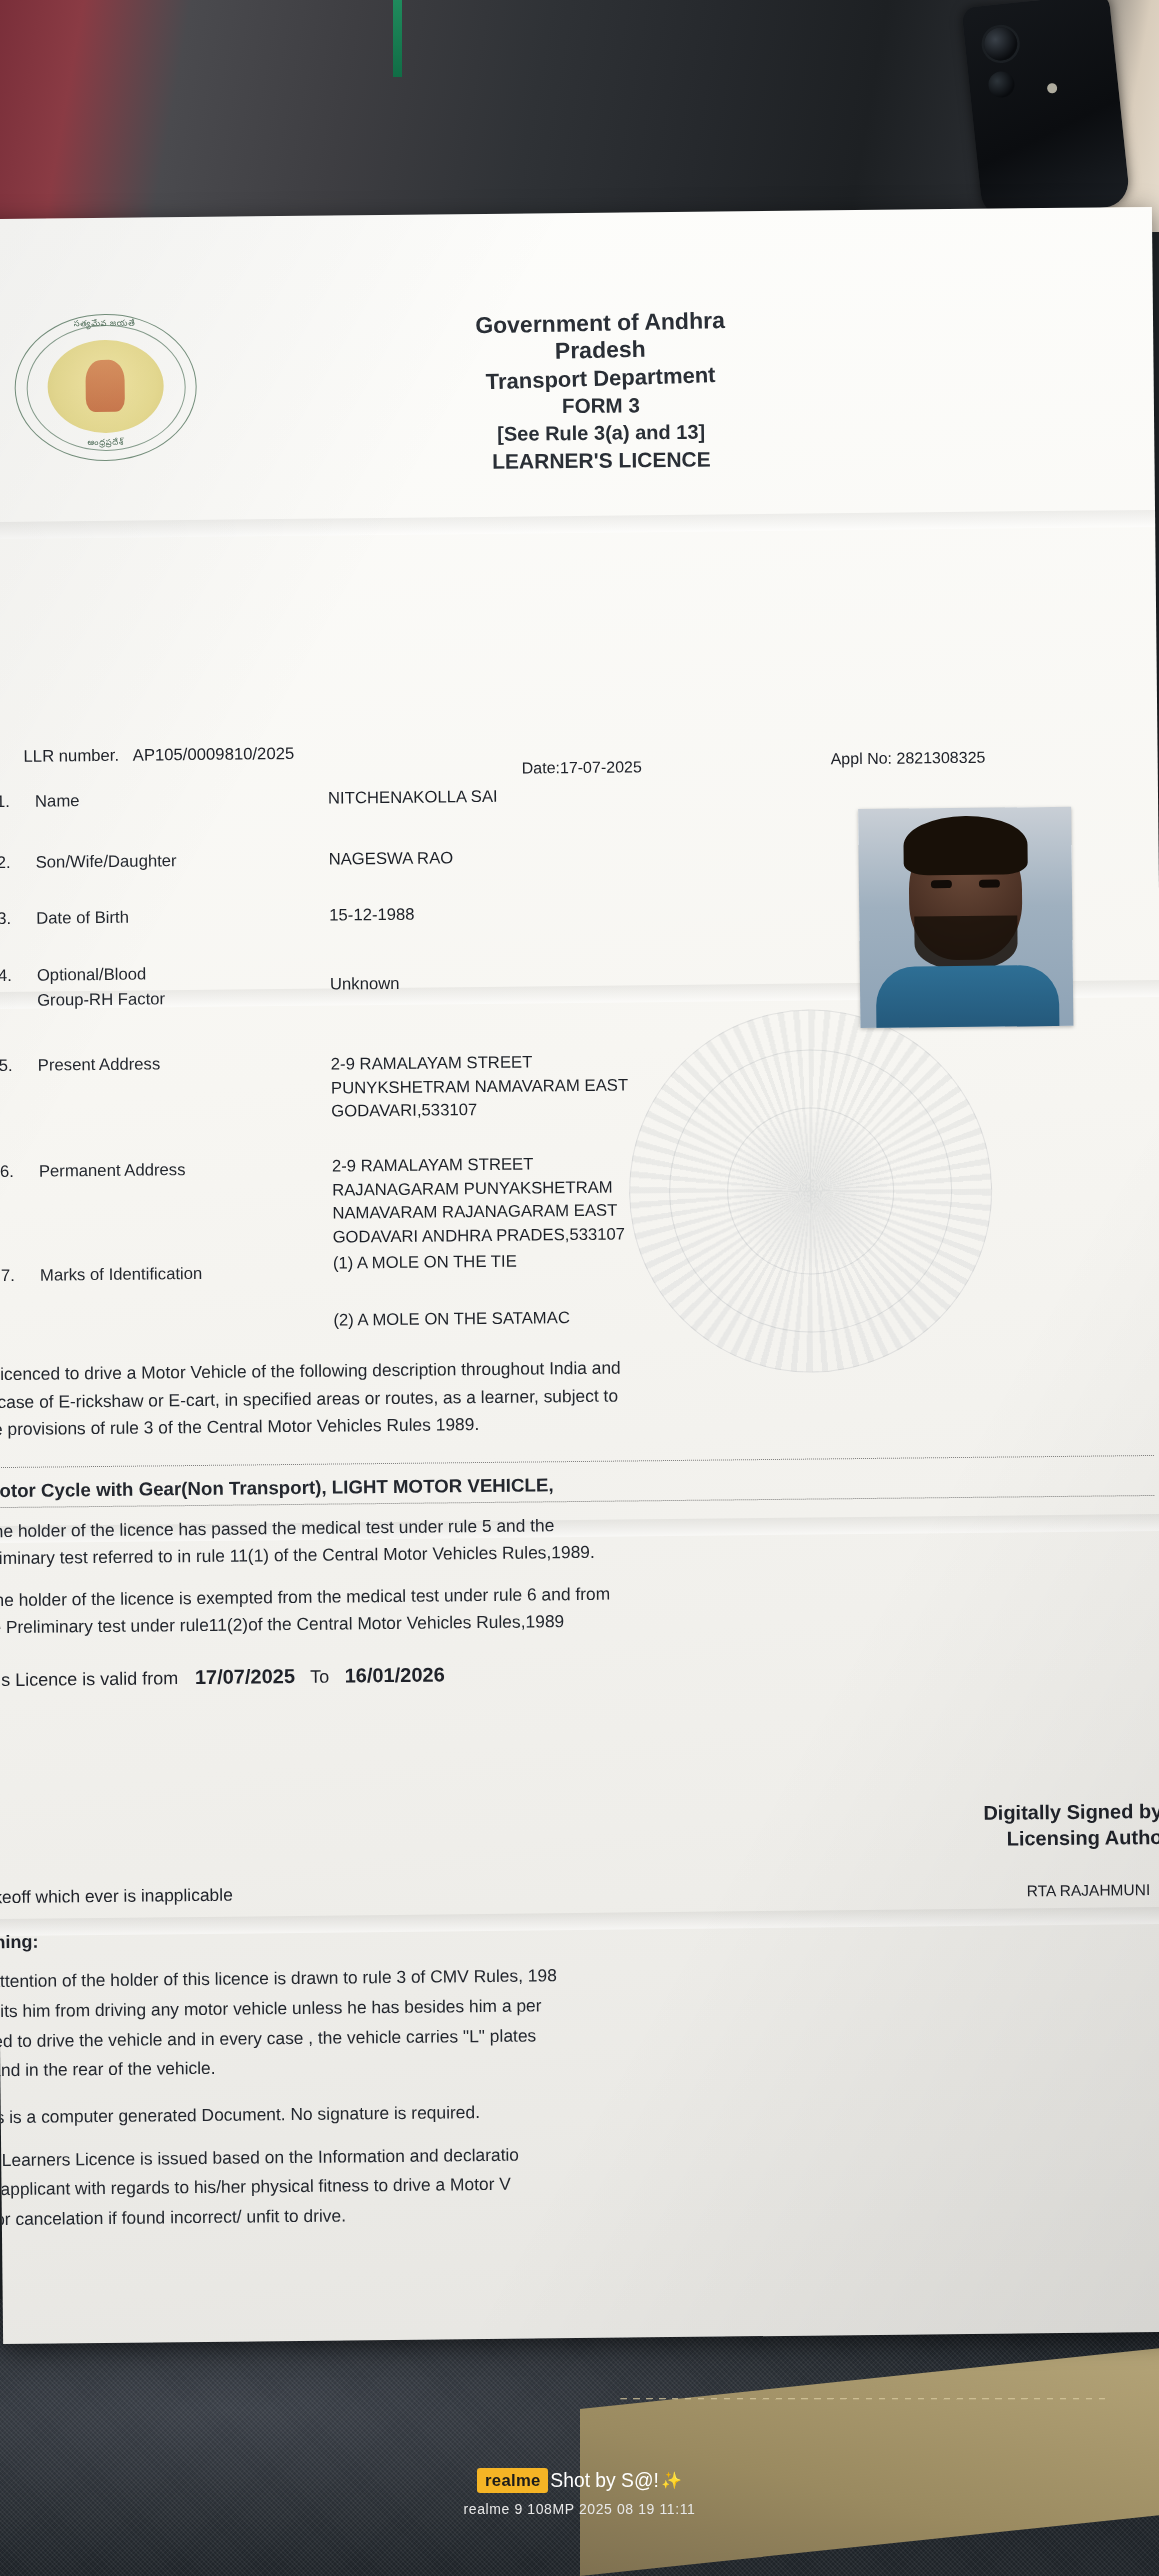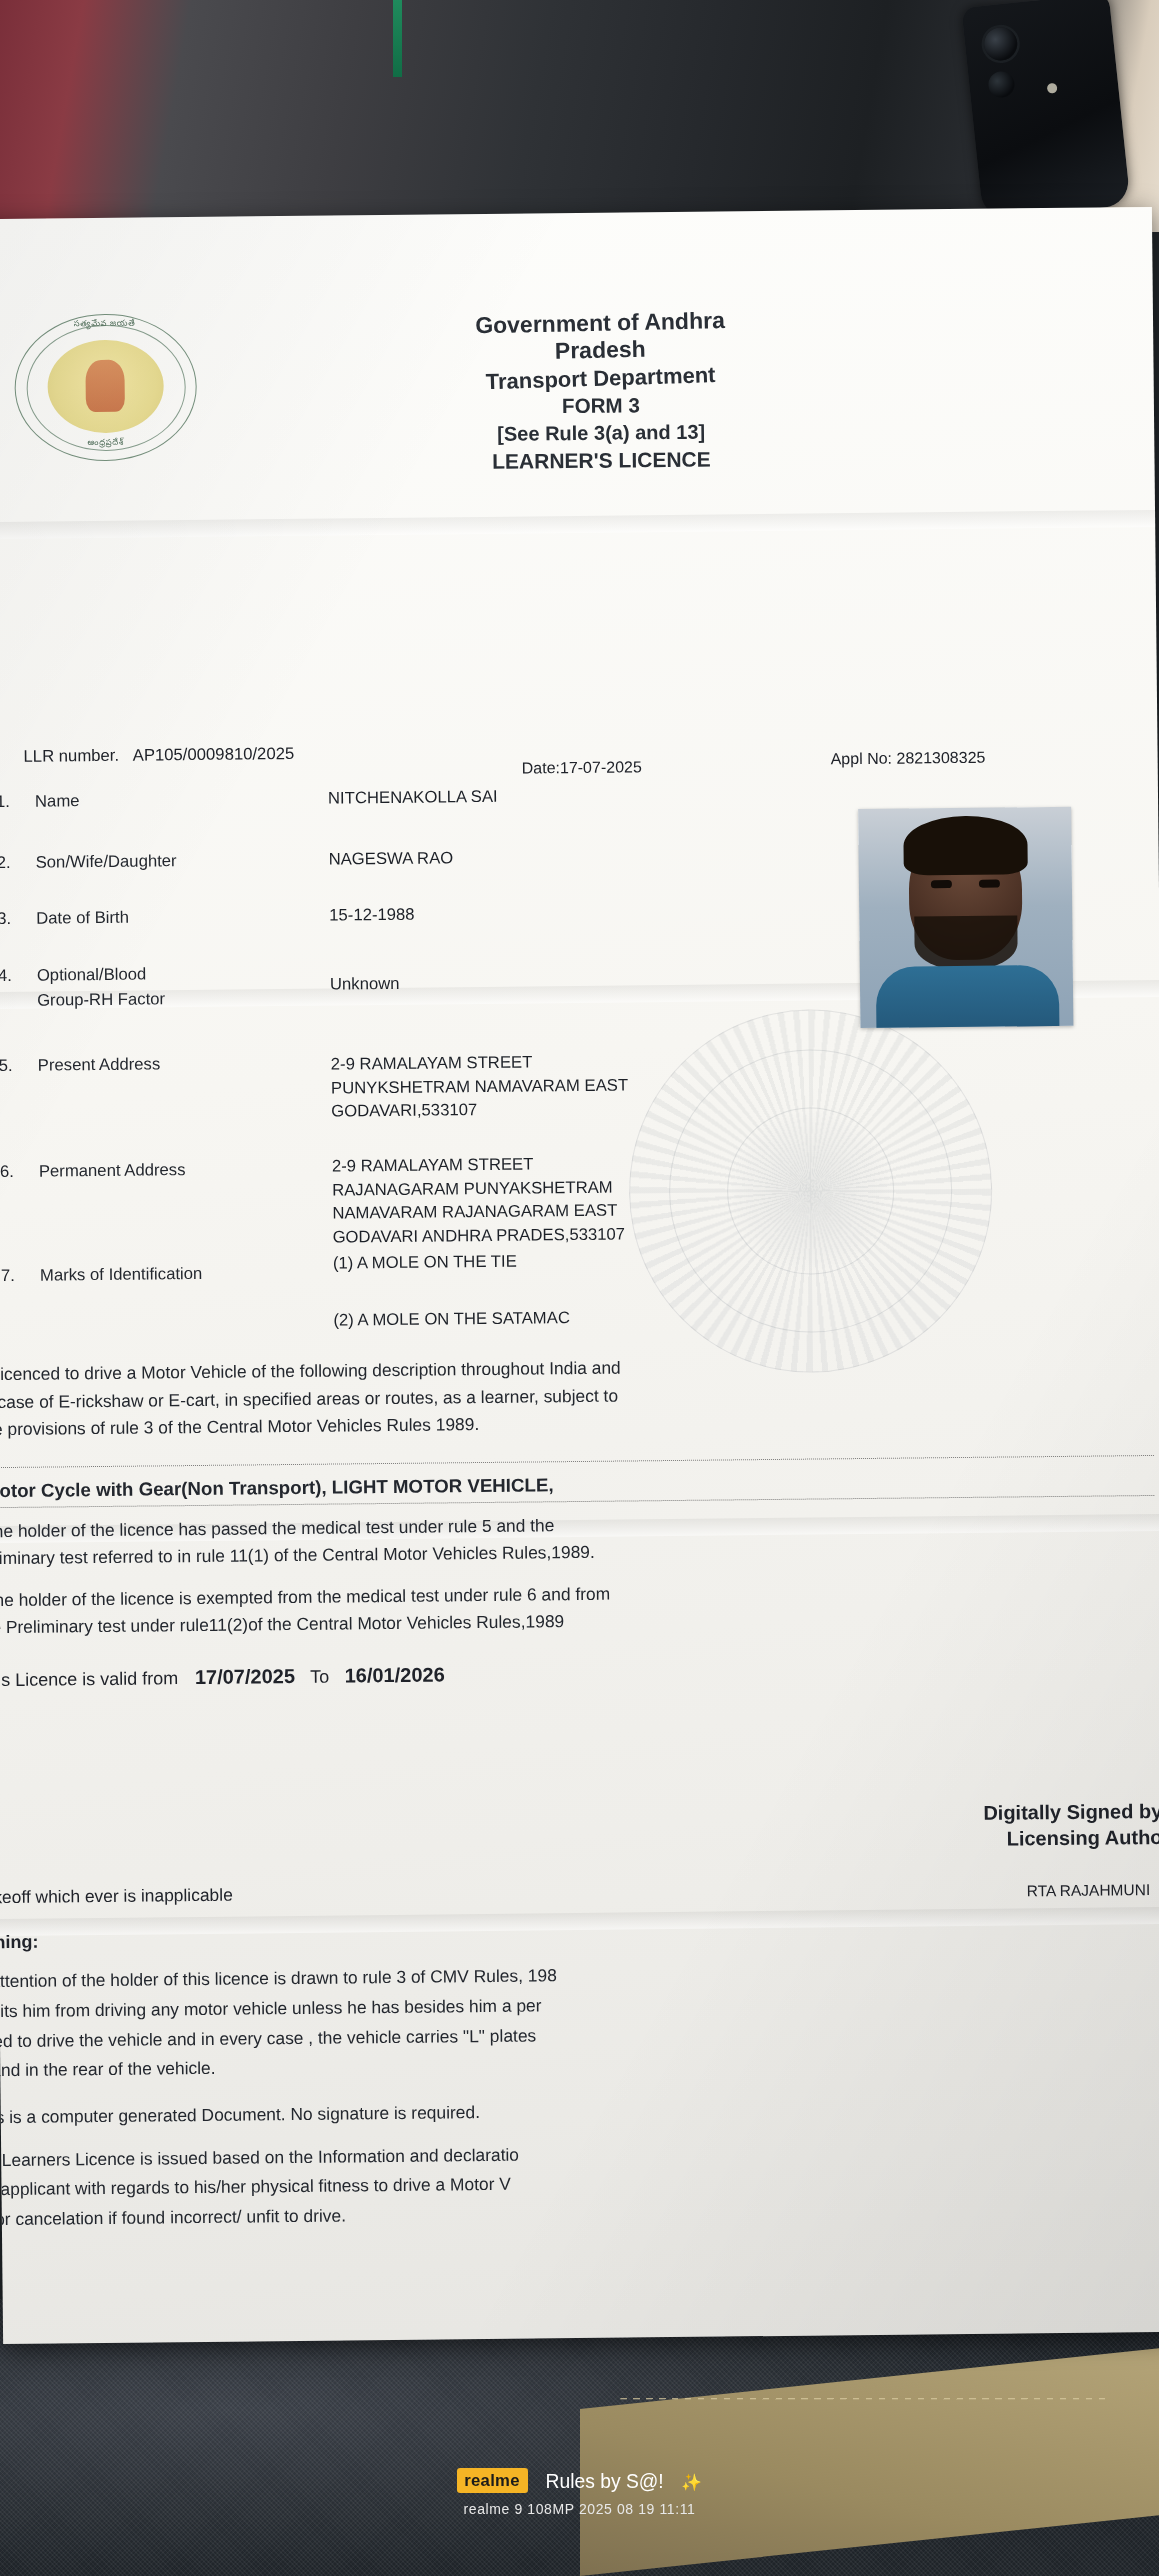--- a/index.html
+++ b/index.html
@@ -204,21 +204,21 @@
   }
   .rta{position:absolute;right:26px;top:1571px;font-size:15.5px;}
 
   .strike{position:absolute;left:-9px;top:1565px;font-size:17.4px;}
   .warn{position:absolute;left:-11.6px;top:1610px;font-size:18px;font-weight:bold;}
 
   
   .shotby{
     position:absolute;left:0;bottom:59px;width:1159px;text-align:center;color:#fff;
   }
-  .shotby .line1{font-size:19.3px;display:flex;align-items:flex-end;justify-content:center;gap:18px;}
+  .shotby .line1{font-size:19.3px;display:flex;align-items:center;justify-content:center;gap:2px;}
   .realme-badge{
     background:#f5b425;color:#1b1b1b;font-weight:bold;font-size:16.7px;
     padding:2.6px 7.7px;border-radius:3.2px;letter-spacing:0.3px;
   }
   .shotby .line2{font-size:14px;margin-top:7.7px;color:#e8e8e8;letter-spacing:0.6px;}
   .sparkle{color:#f5b425;font-size:16.7px;}
 </style>
 </head>
 <body>
 
@@ -362,20 +362,20 @@
       <div class="para" style="left:-15.5px;top:1958px;width:1172px;">e applicant with regards to his/her physical fitness to drive a Motor V</div>
       <div class="para" style="left:-11.6px;top:1988px;width:1172px;">for cancelation if found incorrect/ unfit to drive.</div>
 
     </div>
     <div class="shade"></div>
   </div>
 
   <div class="shotby">
     <div class="line1">
       <span class="realme-badge">realme</span>
-      <span>Rules by S@!</span>
+      <span>Shot by S@!</span>
       <span class="sparkle">✨</span>
     </div>
     <div class="line2">realme 9 108MP   2025 08 19 11:11</div>
   </div>
 
 </div>
 
 
 </body></html>

